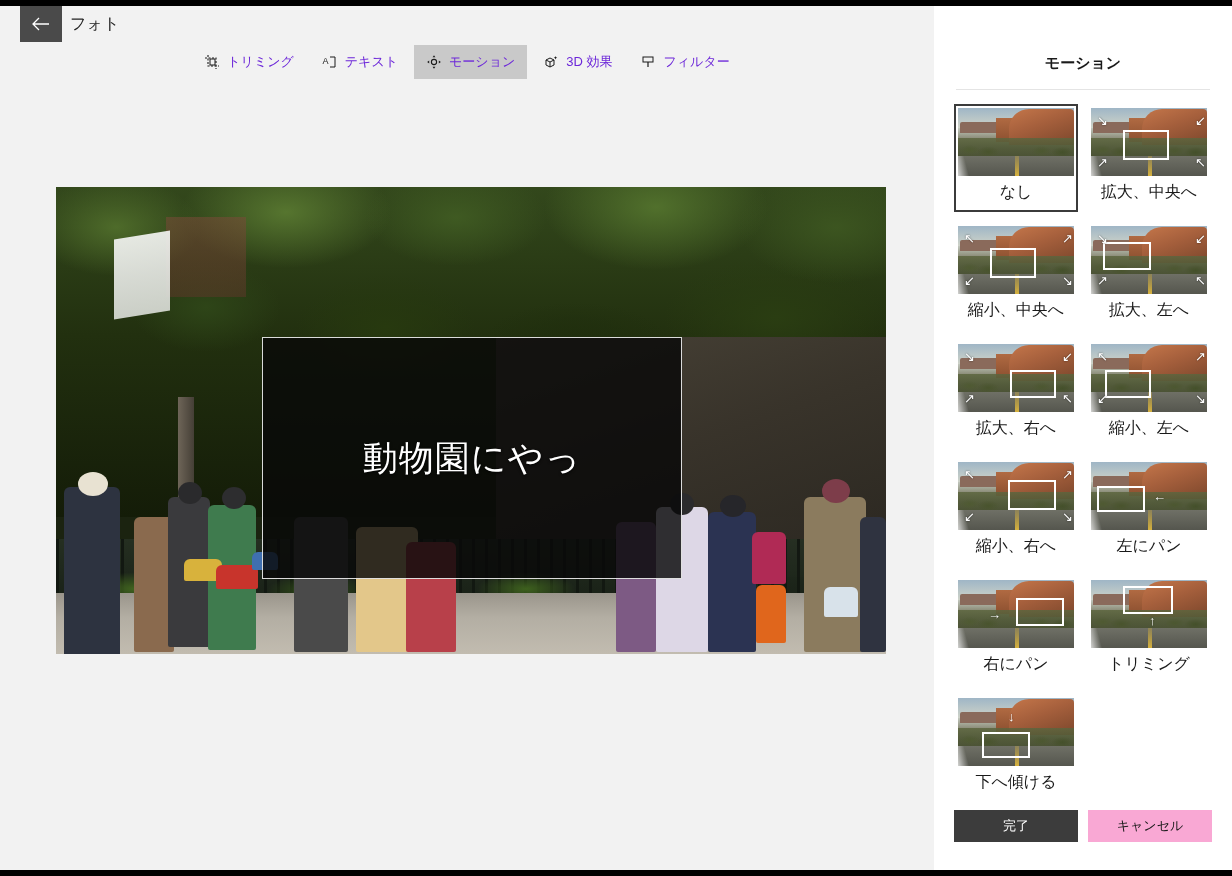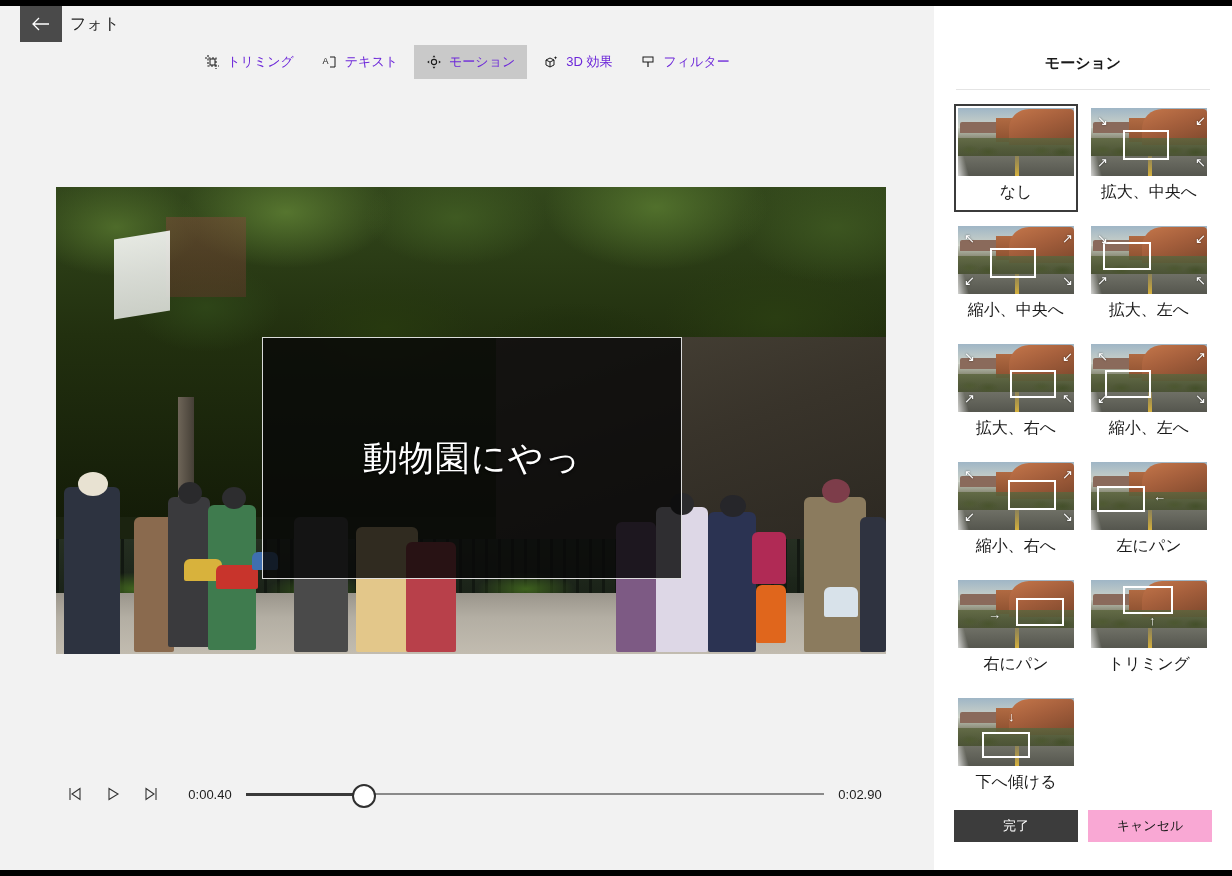--- a/index.html
+++ b/index.html
@@ -412,49 +412,20 @@
         <div class="head" style="left:766px;top:292px; width:28px; height:24px; background:#7d3d4a;"></div>
         <div class="person" style="left:768px;top:400px; width:34px; height:30px; background:#d8e2ea;"></div>
         <div class="person" style="left:804px;top:330px; width:26px; height:135px; background:#2f3340;"></div>
       </div>
 
       <div class="text-overlay">
         <div class="line">動物園にやっ</div>
       </div>
     </div>
 
-    <div class="transport">
-      <div class="tbtn">
-        <svg width="16" height="14" viewBox="0 0 16 14">
-          <path d="M3 1 L3 13" stroke="#333" stroke-width="1.1"></path>
-          <path d="M13 1.5 L5 7 L13 12.5 Z" stroke="#333" stroke-width="1.1" fill="none"></path>
-        </svg>
-      </div>
-      <div class="tbtn">
-        <svg width="16" height="14" viewBox="0 0 16 14">
-          <path d="M4 1.5 L13 7 L4 12.5 Z" stroke="#333" stroke-width="1.1" fill="none"></path>
-        </svg>
-      </div>
-      <div class="tbtn">
-        <svg width="16" height="14" viewBox="0 0 16 14">
-          <path d="M3 1.5 L11 7 L3 12.5 Z" stroke="#333" stroke-width="1.1" fill="none"></path>
-          <path d="M13 1 L13 13" stroke="#333" stroke-width="1.1"></path>
-        </svg>
-      </div>
-
-      <div class="time left">0:00.40</div>
-
-      <div class="slider">
-        <div class="track-rest"></div>
-        <div class="track-done"></div>
-        <div class="thumb"></div>
-      </div>
-
-      <div class="time right">0:02.90</div>
-    </div>
   </div>
 
   <div class="panel">
     <div class="panel-title">モーション</div>
     <div class="panel-sep"></div>
 
     <div class="grid">
         <div class="cell selected">
           <div class="thumbimg">
             <div class="tb-sky"></div>

